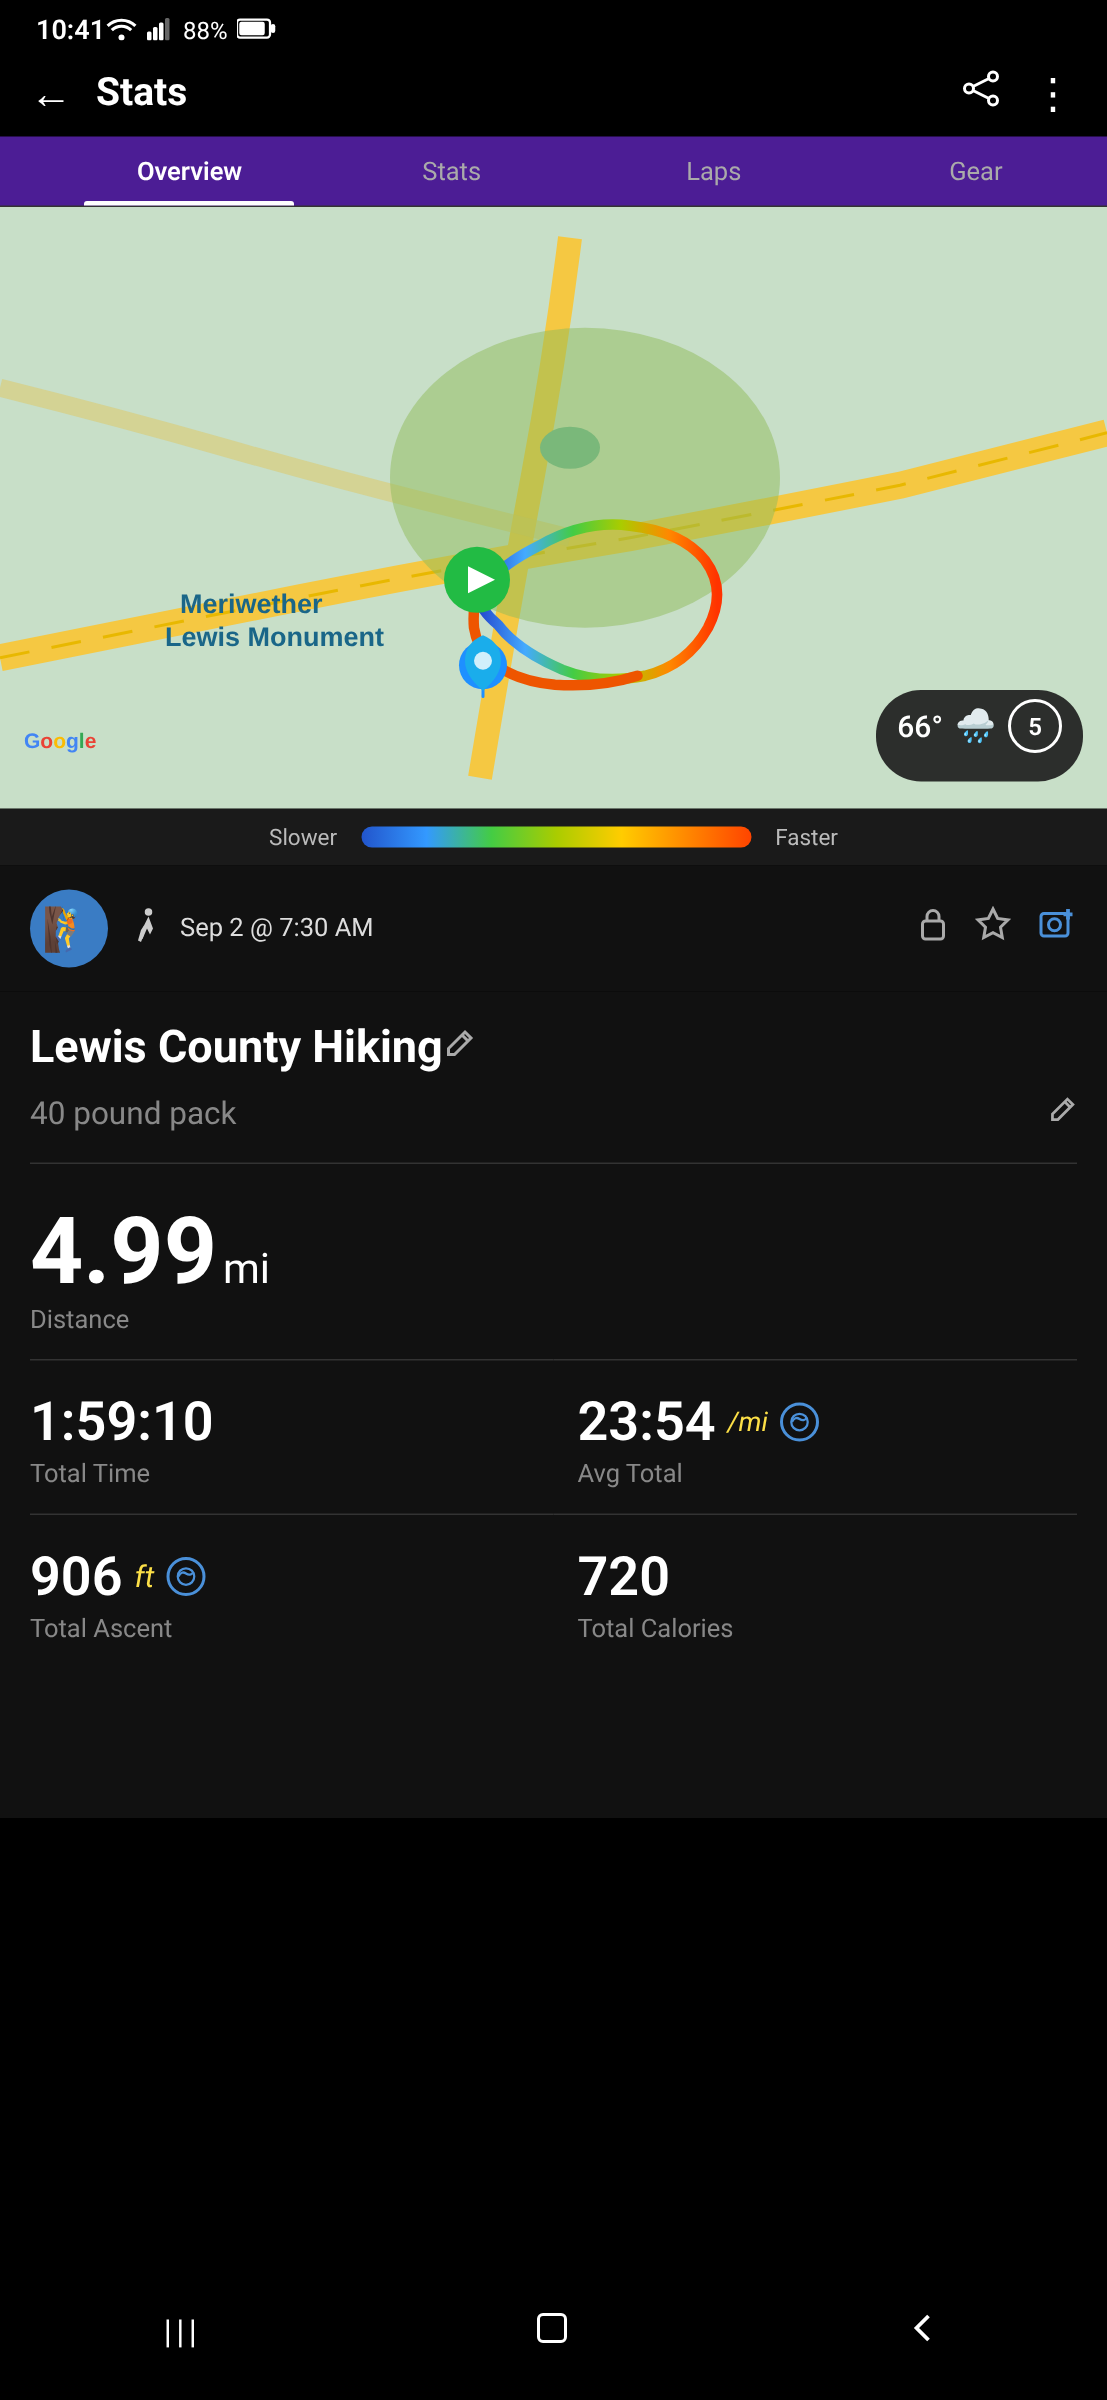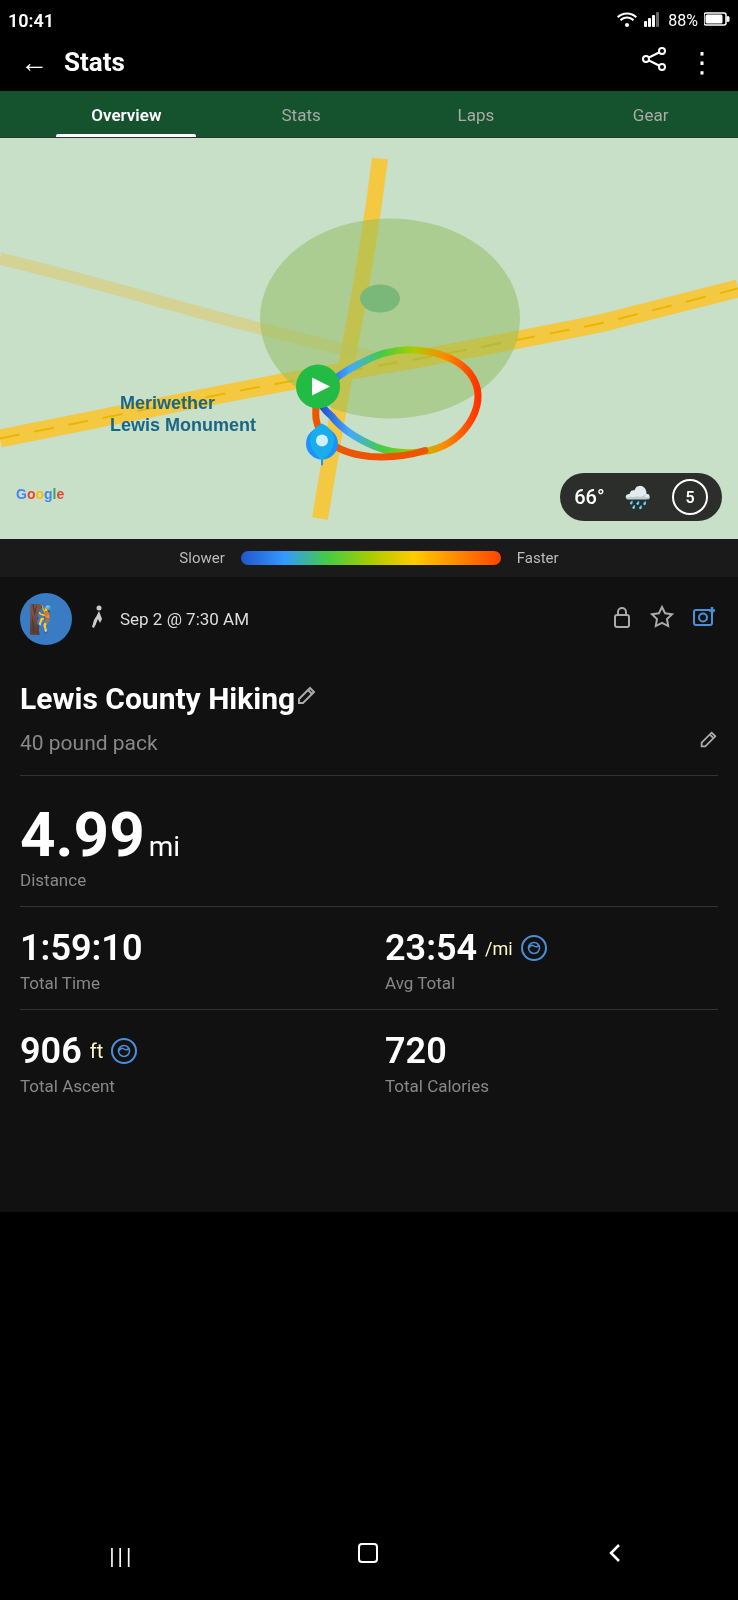--- a/index.html
+++ b/index.html
@@ -10,23 +10,22 @@
       color: #fff;
       font-family: -apple-system, 'Roboto', Arial, sans-serif;
       width: 738px;
       min-height: 1600px;
       overflow-x: hidden;
     }
 
     
     .status-bar {
       display: flex;
-      justify-content: space-between;
-      align-items: center;
-      padding: 10px 8px 6px;
+      align-items: center;
+      padding: 10px 24px 6px;
       background: #000;
     }
     .status-time {
       font-size: 18px;
       font-weight: 600;
       color: #fff;
     }
     .status-icons {
       display: flex;
       align-items: center;
@@ -65,21 +64,21 @@
     }
     .nav-icon {
       font-size: 24px;
       color: #fff;
       cursor: pointer;
     }
 
     
     .tab-bar {
       display: flex;
-      background: #14532d;
+      background: #4c1d95;
       border-bottom: 1px solid #333;
       padding-left: 39px;
     }
     .tab-item {
       flex: 1;
       text-align: center;
       padding: 14px 0 12px;
       font-size: 17px;
       color: #aaa;
       cursor: pointer;
@@ -117,22 +116,22 @@
 
     
     .weather-overlay {
       position: absolute;
       bottom: 18px;
       right: 16px;
       background: rgba(30,30,30,0.92);
       border-radius: 30px;
       display: flex;
       align-items: center;
-      padding: 6px 14px 6px 14px;
-      gap: 20px;
+      padding: 6px 14px 19px 14px;
+      gap: 8px;
     }
     .weather-temp {
       font-size: 20px;
       color: #fff;
       font-weight: 500;
     }
     .weather-icon {
       font-size: 22px;
     }
     .weather-wind {
@@ -303,21 +302,22 @@
       font-size: 36px;
       font-weight: 600;
       color: #fff;
       display: flex;
       align-items: center;
       gap: 8px;
     }
     .stat-unit {
       font-size: 20px;
       font-weight: 400;
-      color: #fef9c3;
+      color: #fde047;
+      font-style: italic;
     }
     .stat-badge {
       width: 26px;
       height: 26px;
       border-radius: 50%;
       border: 2px solid #4a90d9;
       display: flex;
       align-items: center;
       justify-content: center;
       font-size: 14px;

